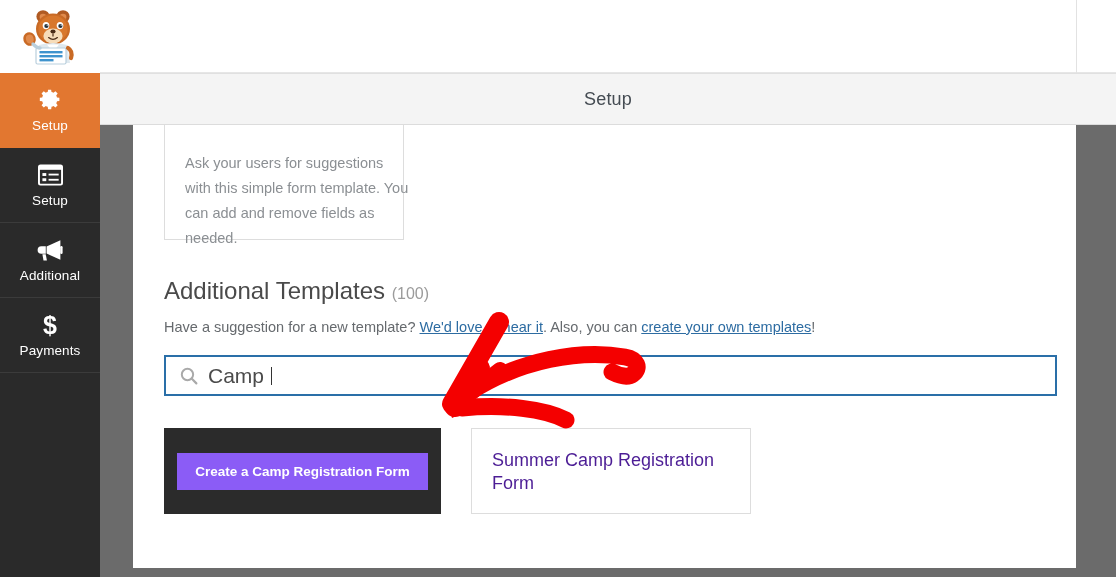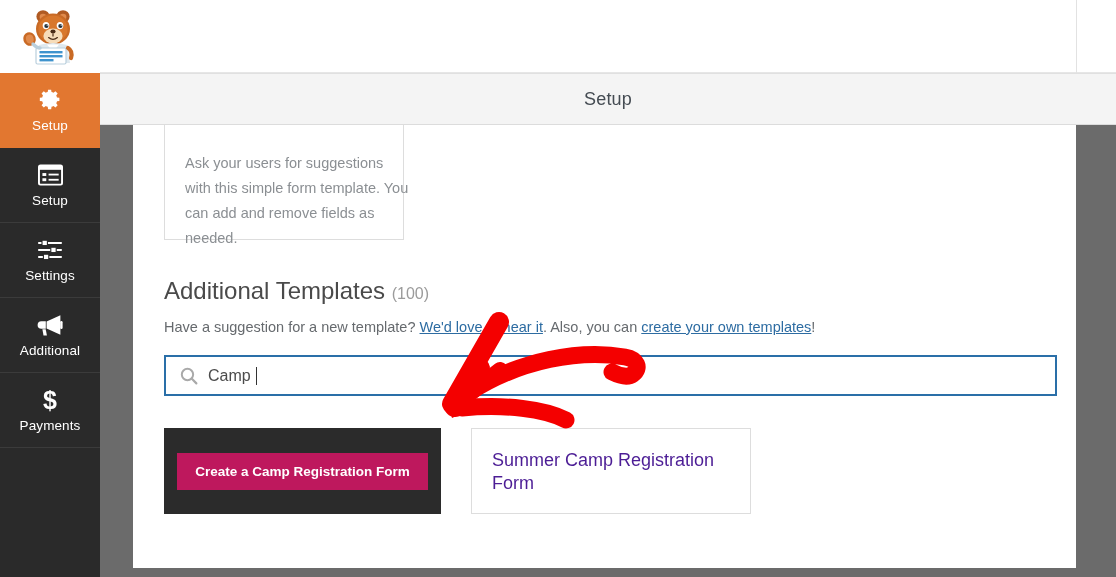--- a/index.html
+++ b/index.html
@@ -212,21 +212,21 @@
     display: flex;
     align-items: center;
   }
   .search-ico {
     margin-left: 14px;
     margin-right: 10px;
     display: flex;
     align-items: center;
   }
   .search-value {
-    font-size: 16px;
+    font-size: 21px;
     color: #4b4b4b;
     position: relative;
     white-space: pre;
   }
   .caret {
     display: inline-block;
     width: 1px;
     height: 18px;
     background: #333;
     vertical-align: -3px;
@@ -256,21 +256,21 @@
     align-items: center;
     justify-content: center;
   }
   .tpl-card.plain {
     left: 307px;
     width: 280px;
     background: #ffffff;
     border: 1px solid #dddddd;
   }
   .create-btn {
-    background: #be185d;
+    background: #8b5cf6;
     color: #ffffff;
     font-size: 13.5px;
     font-weight: bold;
     padding: 11px 18px;
     border: none;
     cursor: pointer;
     white-space: nowrap;
     font-family: "Liberation Sans", sans-serif;
   }
   .tpl-name {
@@ -363,35 +363,20 @@
             <rect x="1" y="1" width="24" height="4.6" fill="#ffffff"></rect>
             <rect x="4.6" y="9" width="4" height="3" fill="#ffffff"></rect>
             <rect x="4.6" y="14.4" width="4" height="3" fill="#ffffff"></rect>
             <rect x="11" y="9.6" width="10.5" height="1.9" fill="#ffffff"></rect>
             <rect x="11" y="15" width="10.5" height="1.9" fill="#ffffff"></rect>
           </svg>
         </span>
         <span class="nav-label">Setup</span>
       </div>
 
-      <div class="nav-item">
-        <span class="nav-ico">
-          <svg width="26" height="24" viewBox="0 0 26 24">
-            <g stroke="#ffffff" stroke-width="2.1" stroke-linecap="round">
-              <line x1="2" y1="5" x2="24" y2="5"></line>
-              <line x1="2" y1="12" x2="24" y2="12"></line>
-              <line x1="2" y1="19" x2="24" y2="19"></line>
-            </g>
-            <rect x="5" y="2.2" width="5.4" height="5.4" fill="#ffffff" stroke="#2a2a2a" stroke-width="1.1"></rect>
-            <rect x="13.8" y="9.2" width="5.4" height="5.4" fill="#ffffff" stroke="#2a2a2a" stroke-width="1.1"></rect>
-            <rect x="6.4" y="16.2" width="5.4" height="5.4" fill="#ffffff" stroke="#2a2a2a" stroke-width="1.1"></rect>
-          </svg>
-        </span>
-        <span class="nav-label">Settings</span>
-      </div>
 
       <div class="nav-item">
         <span class="nav-ico">
           <svg width="28" height="24" viewBox="0 0 28 24" fill="#ffffff">
             <path d="M24.4 2.2 L10.6 8.4 v7.2 l13.8 6.2 z"></path>
             <path d="M9.8 8.2 H5.4 a3.3 3.3 0 0 0 0 7.6 h4.4 z"></path>
             <path d="M6.4 16.2 l1.1 6.2 h3.4 l-1.2 -6.2 z"></path>
             <rect x="24.2" y="8" width="2.4" height="8" rx="1.2"></rect>
           </svg>
         </span>

